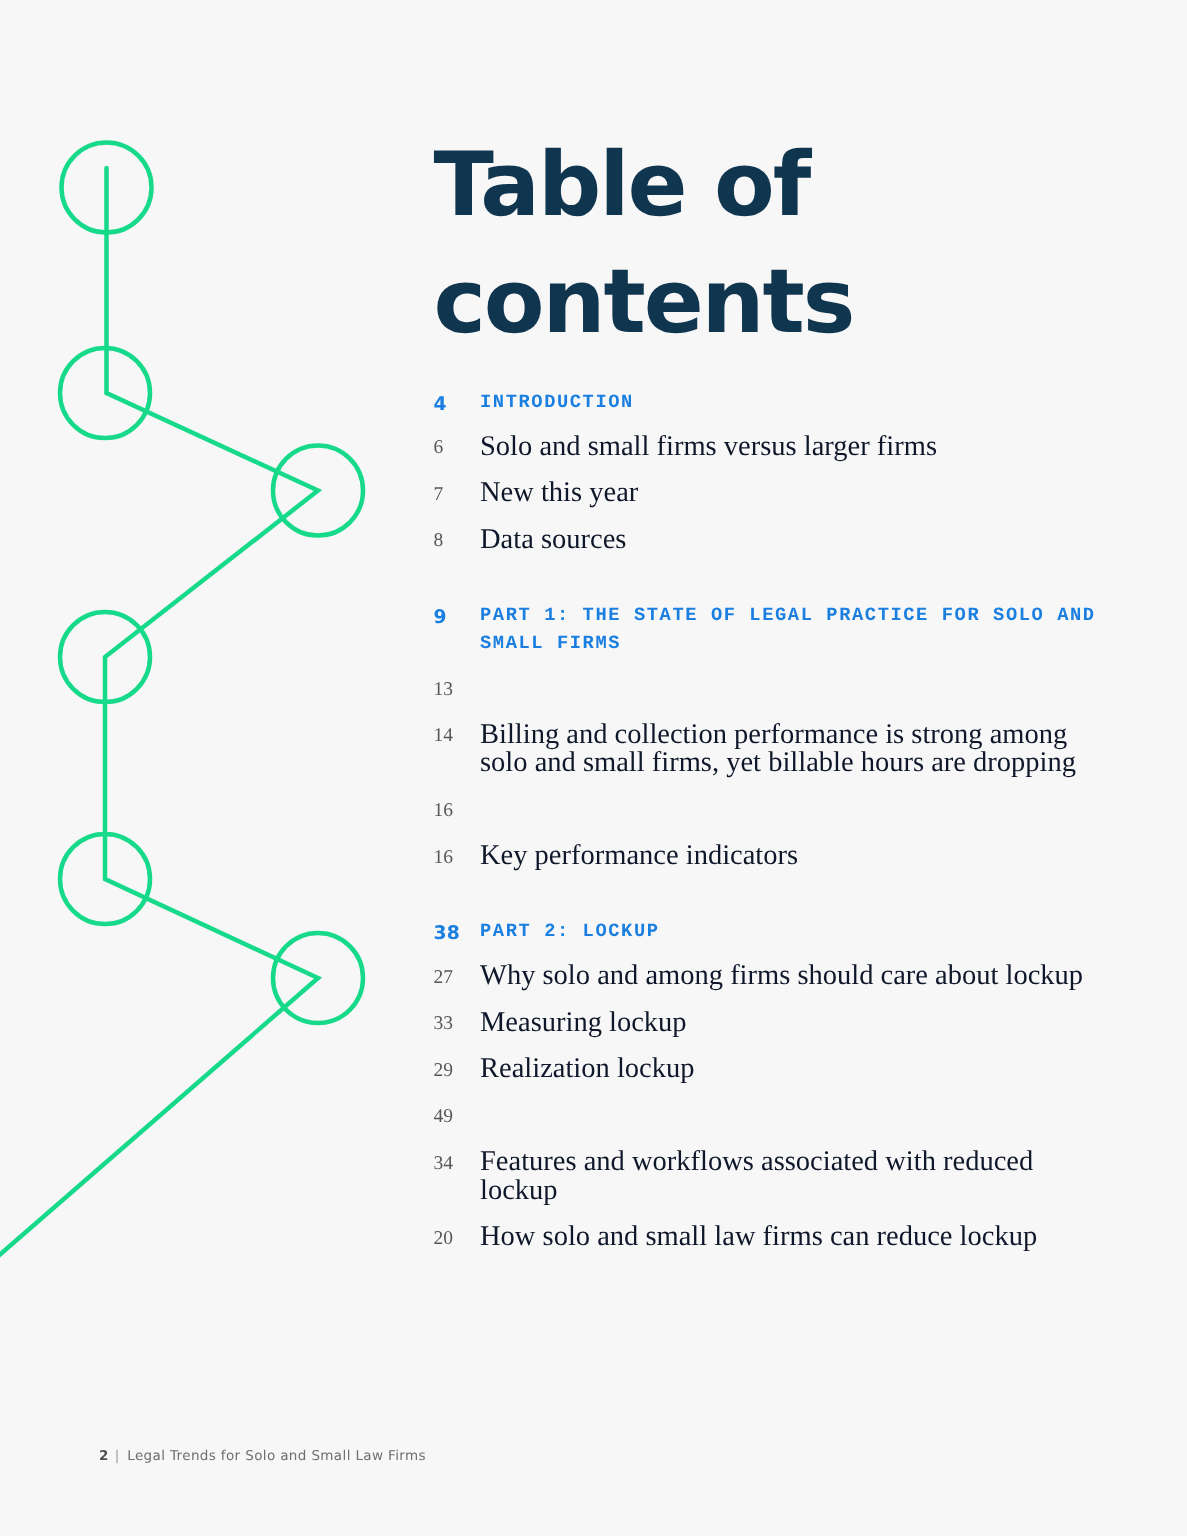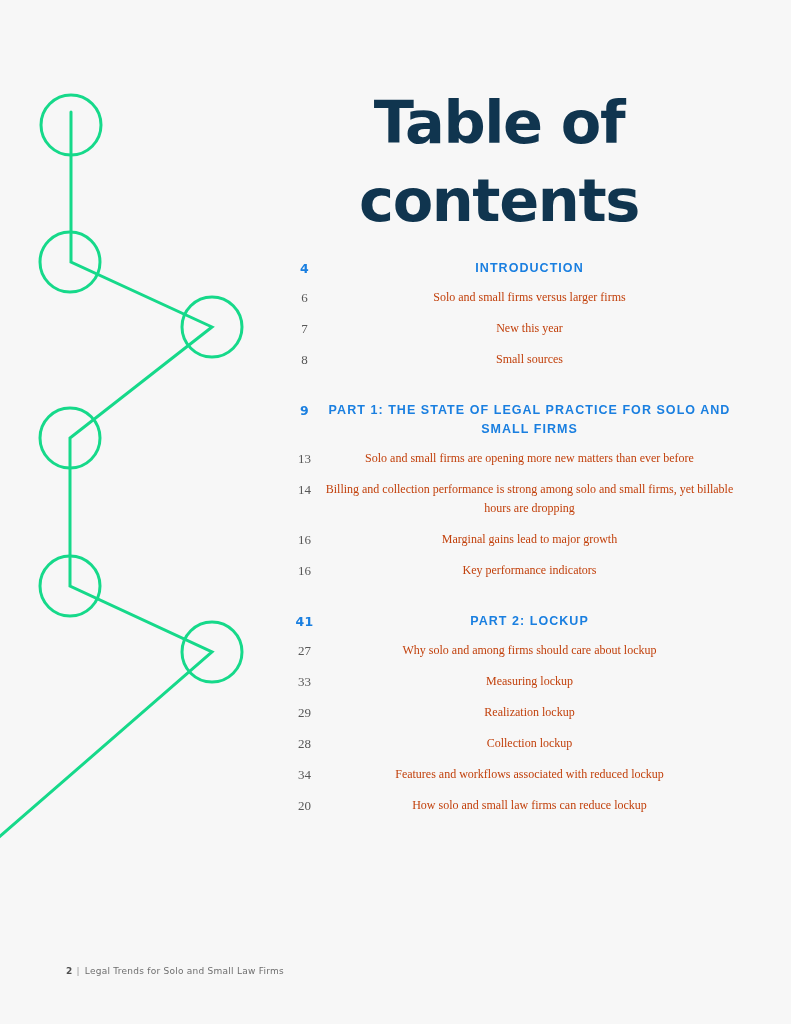--- a/index.html
+++ b/index.html
@@ -15,21 +15,20 @@
     overflow: hidden;
     position: relative;
   }
 
   .page {
     position: relative;
     width: 791px;
     height: 1024px;
     background: #f7f7f7;
     overflow: hidden;
-    text-align: center;
   }
 
   
   .deco {
     position: absolute;
     left: 0;
     top: 0;
     width: 300px;
     height: 900px;
     pointer-events: none;
@@ -91,29 +90,29 @@
     color: #1a7fe0;
     font-family: "DejaVu Sans", sans-serif;
     font-weight: 700;
     font-size: 12.5px;
     line-height: 19px;
     letter-spacing: 0.2px;
   }
 
   .label {
     flex: 1 1 auto;
-    color: #c2410c;
+    color: #0f172a;
     font-family: "Liberation Serif", serif;
-    font-size: 12px;
+    font-size: 19px;
     line-height: 19px;
   }
 
   .row-head .label {
     color: #1a7fe0;
-    font-family: Liberation Sans, sans-serif;
+    font-family: Liberation Mono, monospace;
     font-weight: 700;
     font-size: 12.5px;
     line-height: 19px;
     letter-spacing: 1.05px;
     text-transform: uppercase;
   }
 
   .gap-before {
     margin-top: 22px;
   }
@@ -171,65 +170,62 @@
         <div class="row row-item">
           <span class="num">6</span>
           <span class="label">Solo and small firms versus larger firms</span>
         </div>
         <div class="row row-item">
           <span class="num">7</span>
           <span class="label">New this year</span>
         </div>
         <div class="row row-item">
           <span class="num">8</span>
-          <span class="label">Small sources</span>
+          <span class="label">Data sources</span>
         </div>
       </div>
       <div class="toc-section gap-before">
         <div class="row row-head">
           <span class="num">9</span>
           <span class="label">Part 1: The state of legal practice for solo and small firms</span>
         </div>
         <div class="row row-item">
           <span class="num">13</span>
-          <span class="label">Solo and small firms are opening more new matters than ever before</span>
         </div>
         <div class="row row-item">
           <span class="num">14</span>
           <span class="label">Billing and collection performance is strong among solo and small firms, yet billable hours are dropping</span>
         </div>
         <div class="row row-item">
           <span class="num">16</span>
-          <span class="label">Marginal gains lead to major growth</span>
         </div>
         <div class="row row-item">
           <span class="num">16</span>
           <span class="label">Key performance indicators</span>
         </div>
       </div>
       <div class="toc-section gap-before">
         <div class="row row-head">
-          <span class="num">41</span>
+          <span class="num">38</span>
           <span class="label">Part 2: Lockup</span>
         </div>
         <div class="row row-item">
           <span class="num">27</span>
           <span class="label">Why solo and among firms should care about lockup</span>
         </div>
         <div class="row row-item">
           <span class="num">33</span>
           <span class="label">Measuring lockup</span>
         </div>
         <div class="row row-item">
           <span class="num">29</span>
           <span class="label">Realization lockup</span>
         </div>
         <div class="row row-item">
-          <span class="num">28</span>
-          <span class="label">Collection lockup</span>
+          <span class="num">49</span>
         </div>
         <div class="row row-item">
           <span class="num">34</span>
           <span class="label">Features and workflows associated with reduced lockup</span>
         </div>
         <div class="row row-item">
           <span class="num">20</span>
           <span class="label">How solo and small law firms can reduce lockup</span>
         </div>
       </div>

